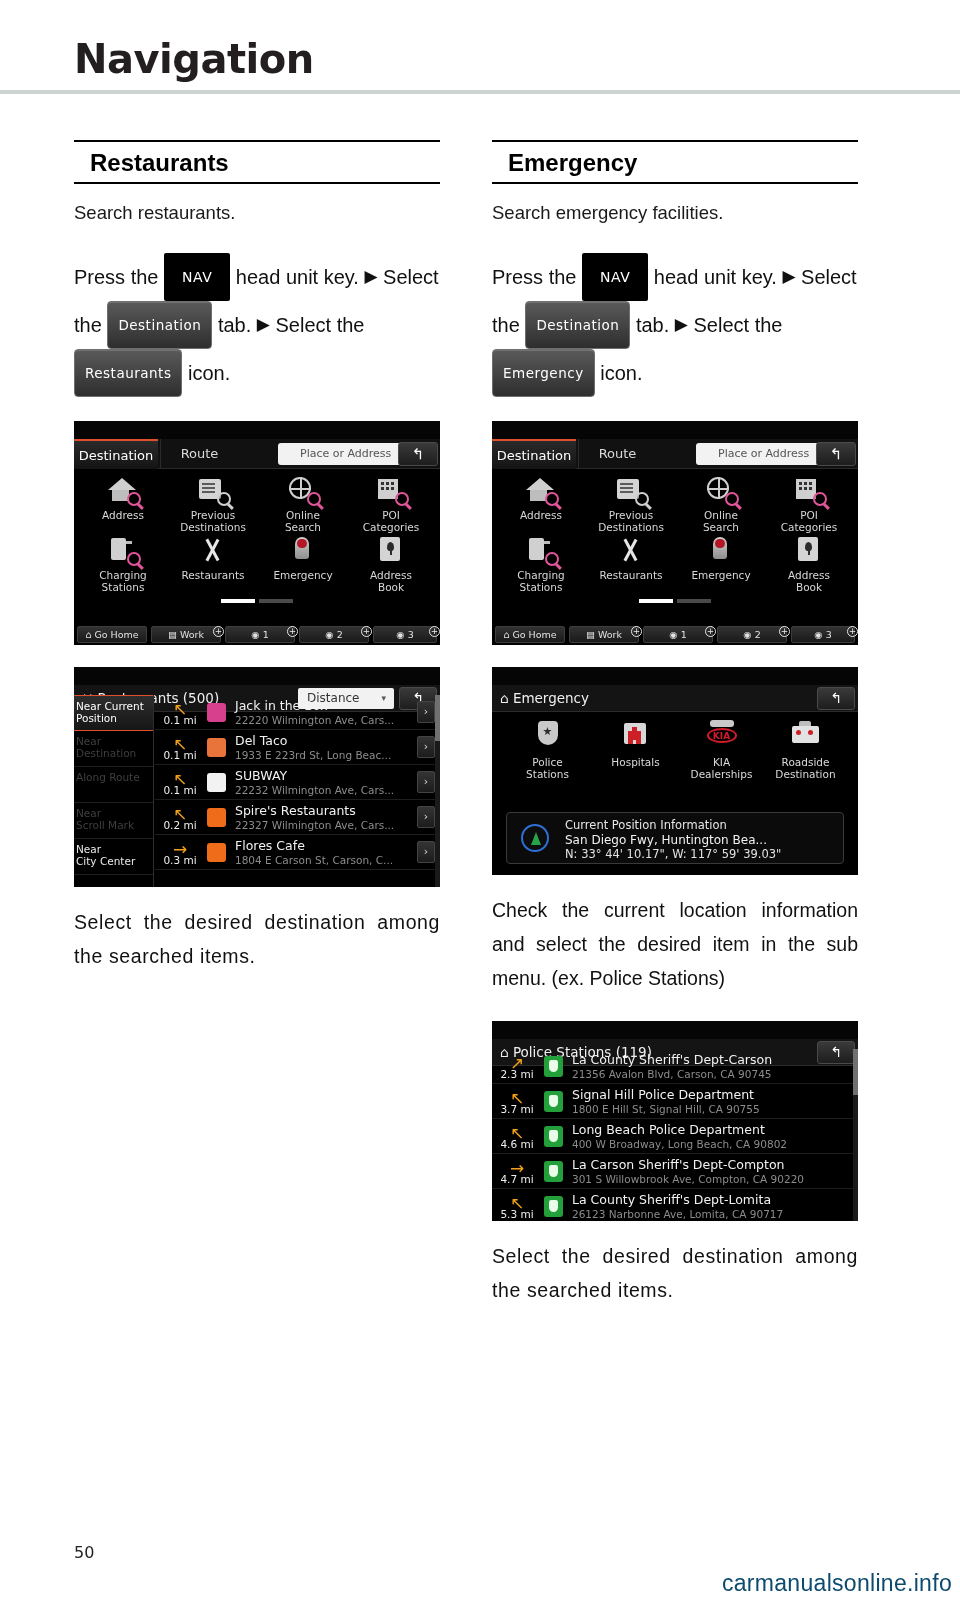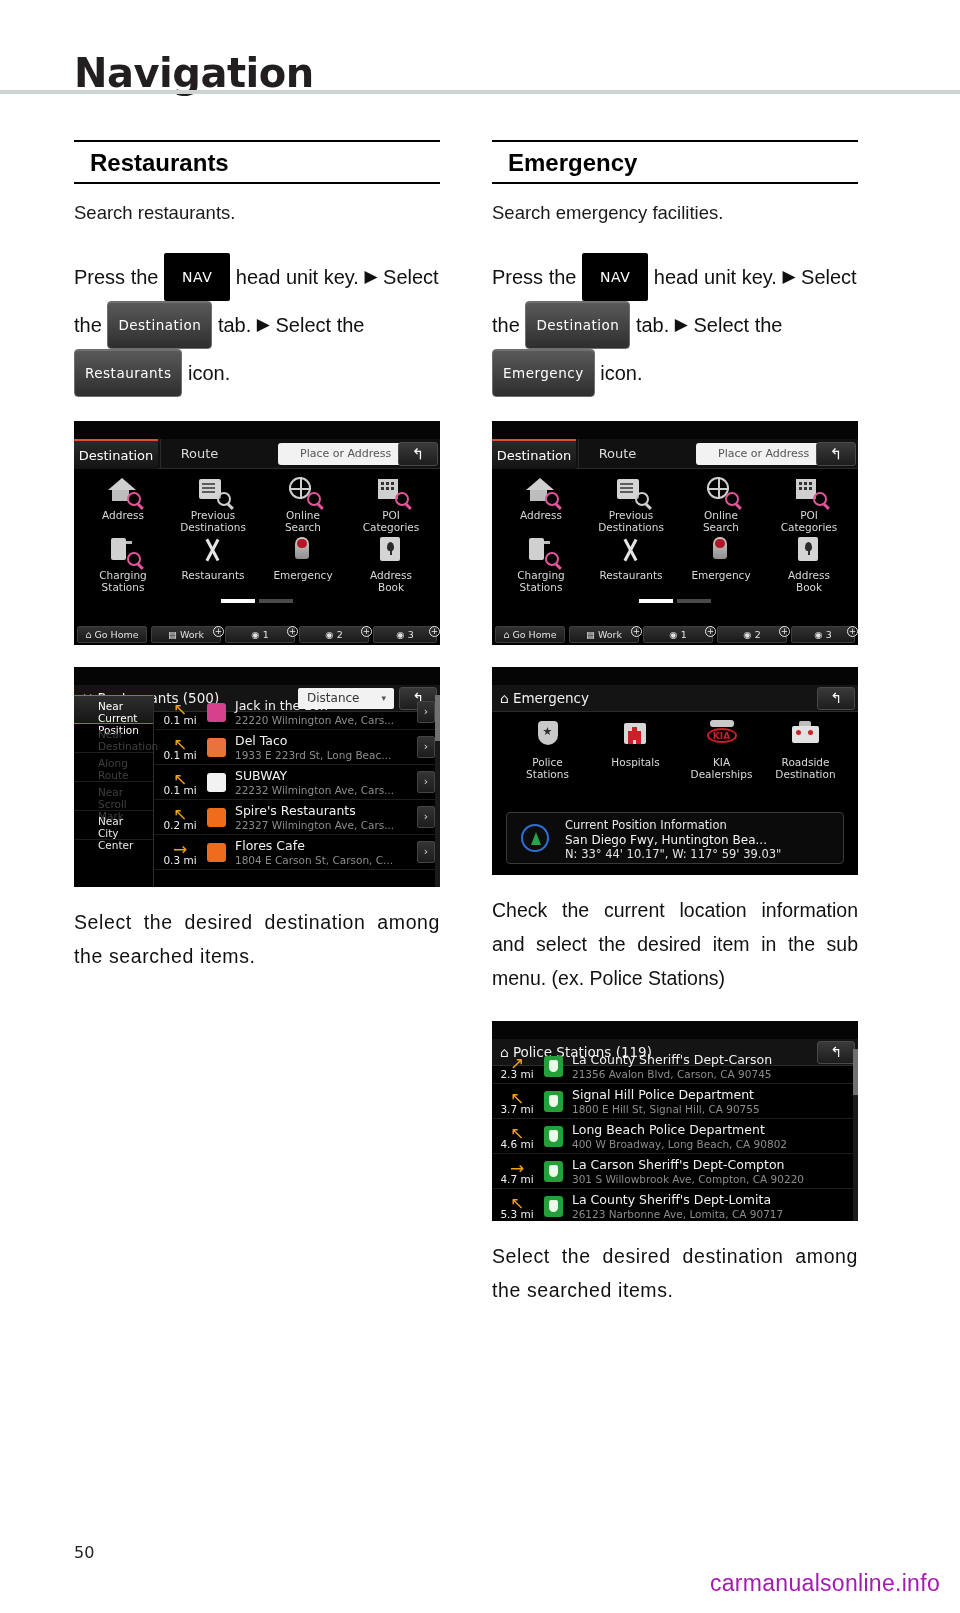--- a/index.html
+++ b/index.html
@@ -7,21 +7,21 @@
     width: 960px; height: 1613px;
     background: #ffffff;
     font-family: "Liberation Sans", sans-serif;
     color: #000;
     overflow: hidden;
   }
   .page { position: relative; width: 960px; height: 1613px; }
 
   
   .page-header {
-    position: absolute; left: 0; top: 14px; width: 960px; height: 106px;
+    position: absolute; left: 0; top: 0; width: 960px; height: 106px;
   }
   .page-header .title {
     position: absolute; left: 74px; top: 36px;
     font-size: 40px; font-weight: bold; letter-spacing: -0.5px;
     color: #231f20;
     font-family: "DejaVu Sans", sans-serif;
   }
   .header-rule {
     position: absolute; left: 0; top: 90px; width: 960px; height: 4px;
     background: #ccd5d2;
@@ -181,21 +181,21 @@
     line-height:21px; text-align:left; padding-left:9px;
   }
   .listhead .sel .car { position:absolute; right:8px; top:0; font-size:9px; color:#555;}
   .listhead .back {
     position:absolute; right:3px; top:2px; width:38px; height:23px;
     background:linear-gradient(#3a3a3a,#1d1d1d); border:1px solid #4a4a4a; border-radius:3px;
     color:#fff; font-size:14px; text-align:center; line-height:21px;
   }
 
   .sidecol { position:absolute; left:0; top:28px; width:80px; bottom:0; border-right:1px solid #2e2e2e; }
-  .sideitem { height:29px; padding:4px 6px 0 24px; font-size:10.5px; line-height:12px; color:#3f3f3f; border-bottom:1px solid #1e1e1e;}
+  .sideitem { height:36px; padding:4px 6px 0 2px; font-size:10.5px; line-height:12px; color:#3f3f3f; border-bottom:1px solid #1e1e1e;}
   .sideitem.active { color:#fff; background:linear-gradient(#2e2e2e,#161616); border-top:1px solid #e0502a; border-bottom:1px solid #e0502a;}
   .sideitem.near { color:#e9e9e9; }
 
   .rows { position:absolute; left:81px; top:28px; right:0; bottom:0; }
   .rows.full { left:0; }
   .lrow { position:relative; height:35px; border-bottom:1px solid #1d1d1d; }
   .lrow .arrow { position:absolute; left:8px; top:4px; width:34px; text-align:center; color:#f0a019; font-size:17px; }
   .lrow .dist { position:absolute; left:4px; top:19px; width:42px; text-align:center; font-size:10.5px; color:#efefef; }
   .lrow .brand {
     position:absolute; left:52px; top:8px; width:19px; height:19px; border-radius:3px; background:#ddd;
@@ -241,21 +241,21 @@
 
   .scrollbar { position:absolute; right:0; top:28px; width:5px; bottom:0; background:#1a1a1a;}
   .scrollbar i { position:absolute; left:0; top:0; width:5px; height:46px; background:#707070; display:block;}
 
   .pshield { position:absolute; left:52px; top:7px; width:19px;height:21px;background:#23a03a;border-radius:3px;}
   .pshield::after{content:"";position:absolute;left:5px;top:4px;width:9px;height:12px;background:#eafbe9;border-radius:3px 3px 6px 6px;}
 
   
   .pageno { position:absolute; left:74px; top:1543px; font-size:16px; color:#222; font-family:"DejaVu Sans", sans-serif;}
   .watermark {
-    position:absolute; right:20px; top:1570px; font-size:23px; color:#a21caf;
+    position:absolute; right:8px; top:1570px; font-size:23px; color:#0c4a6e;
     font-family:"Liberation Sans", sans-serif; letter-spacing:.3px;
   }
 </style>
 </head>
 <body>
 
 <div class="page">
 
   <div class="page-header">
     <div class="title">Navigation</div>

